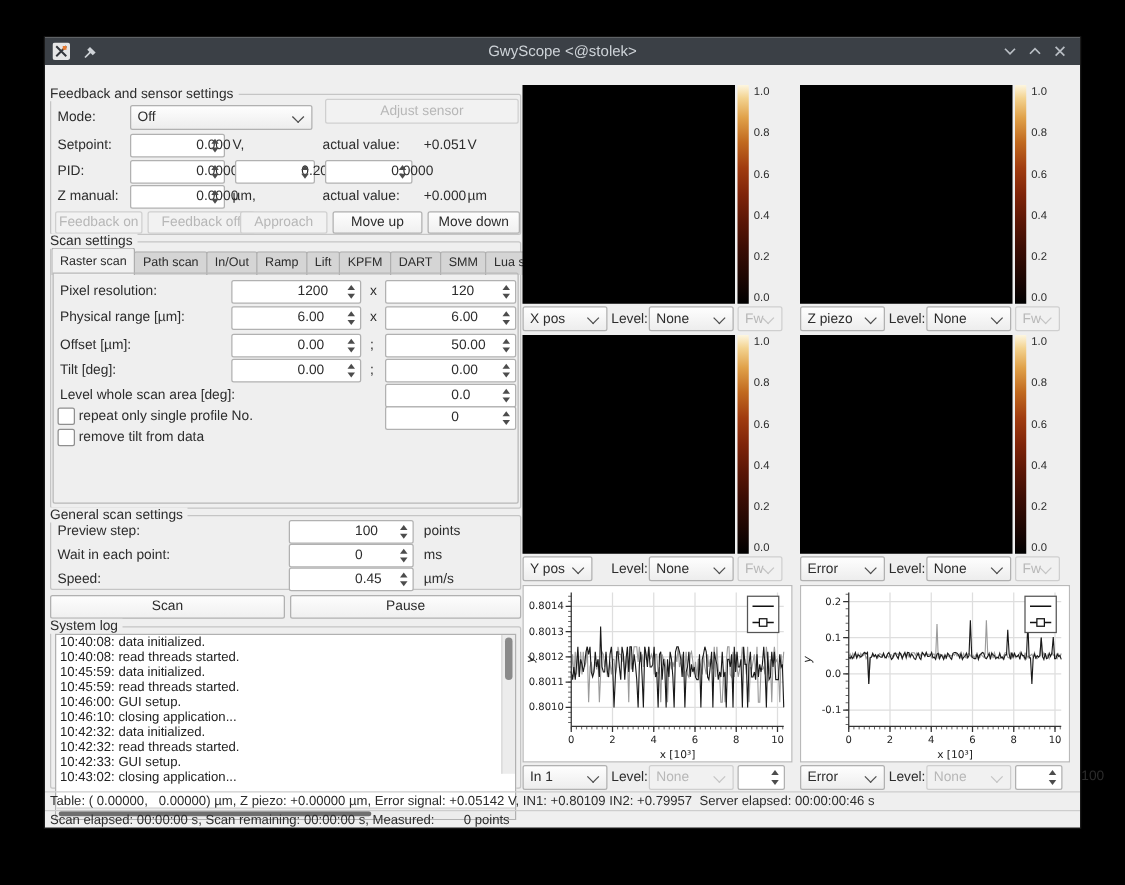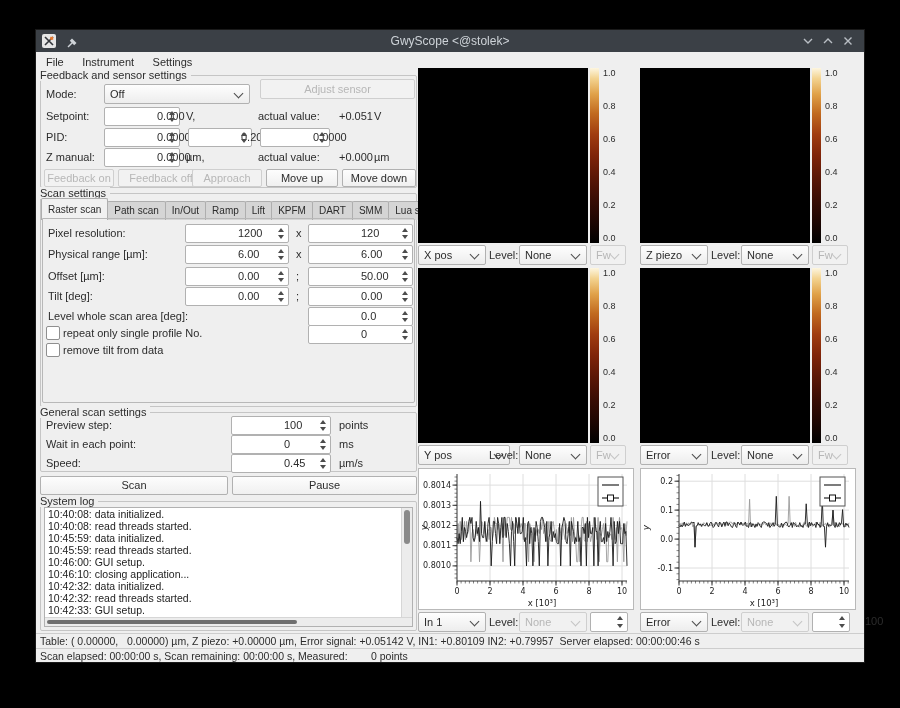--- a/index.html
+++ b/index.html
@@ -83,25 +83,20 @@
           <path d="M4 10 L8 6 L12 10" fill="none" stroke="#b9bec4" stroke-width="1.4"></path>
         </svg>
     </span>
     <span class="winbtn" style="right:8px;">
       <svg width="16" height="16">
           <path d="M4.5 4.5 L11.5 11.5 M11.5 4.5 L4.5 11.5" stroke="#b9bec4" stroke-width="1.4"></path>
         </svg>
     </span>
   </div>
 
-  <div id="menubar">
-    <span class="menuitem" style="margin-left:3px;">File</span>
-    <span class="menuitem">Instrument</span>
-    <span class="menuitem">Settings</span>
-  </div>
 
   <div class="grp" style="left:4px;top:45px;width:377px;height:113px;"></div>
   <span class="gt" style="left:4px;top:39px;">Feedback and sensor settings</span>
 
   <span class="lbl" style="left:10px;top:58px;">Mode:</span>
   <div class="combo" style="left:68px;top:54px;width:146px;">
     <span class="cv">Off</span>
       <span class="chev"></span>
   </div>
   <div class="btn dis" style="left:224px;top:49px;width:155px;height:20px;line-height:18px;">Adjust sensor</div>
@@ -254,21 +249,21 @@
       <i class="up"></i>
       <i class="dn"></i>
     </div>
   <span class="lbl" style="left:303px;top:427px;">µm/s</span>
 
   <div class="btn" style="left:4px;top:446px;width:188px;height:19px;line-height:17px;">Scan</div>
   <div class="btn" style="left:196px;top:446px;width:185px;height:19px;line-height:17px;">Pause</div>
 
   <div class="grp" style="left:4px;top:471px;width:377px;height:130px;"></div>
   <span class="gt" style="left:4px;top:465px;">System log</span>
-  <div id="logbox" style="left:8px;top:477px;width:369px;height:120px;">
+  <div id="logbox" style="left:8px;top:477px;width:369px;height:149px;">
     <div class="logline">10:40:08: data initialized.</div>
     <div class="logline">10:40:08: read threads started.</div>
     <div class="logline">10:45:59: data initialized.</div>
     <div class="logline">10:45:59: read threads started.</div>
     <div class="logline">10:46:00: GUI setup.</div>
     <div class="logline">10:46:10: closing application...</div>
     <div class="logline">10:42:32: data initialized.</div>
     <div class="logline">10:42:32: read threads started.</div>
     <div class="logline">10:42:33: GUI setup.</div>
     <div class="logline">10:43:02: closing application...</div>
@@ -335,21 +330,21 @@
   <div class="ipanel" style="left:382px;top:238px;">
     <div class="img"></div>
     <div class="cbar"></div>
     <span class="cbl" style="top:1px;">1.0</span>
     <span class="cbl" style="top:34px;">0.8</span>
     <span class="cbl" style="top:67px;">0.6</span>
     <span class="cbl" style="top:100px;">0.4</span>
     <span class="cbl" style="top:133px;">0.2</span>
     <span class="cbl" style="top:166px;">0.0</span>
     <div class="combrow">
-      <div class="combo" style="left:0;top:0;width:92px;">
+      <div class="combo" style="left:0;top:0;width:56px;">
           <span class="cv">Y pos</span>
           <span class="chev"></span>
         </div>
       <span class="lbl" style="left:71px;top:4px;">Level:</span>
       <div class="combo" style="left:101px;top:0;width:68px;">
           <span class="cv">None</span>
           <span class="chev"></span>
         </div>
       <div class="combo dis" style="left:172px;top:0;width:36px;">
           <span class="cv">Fw</span>

